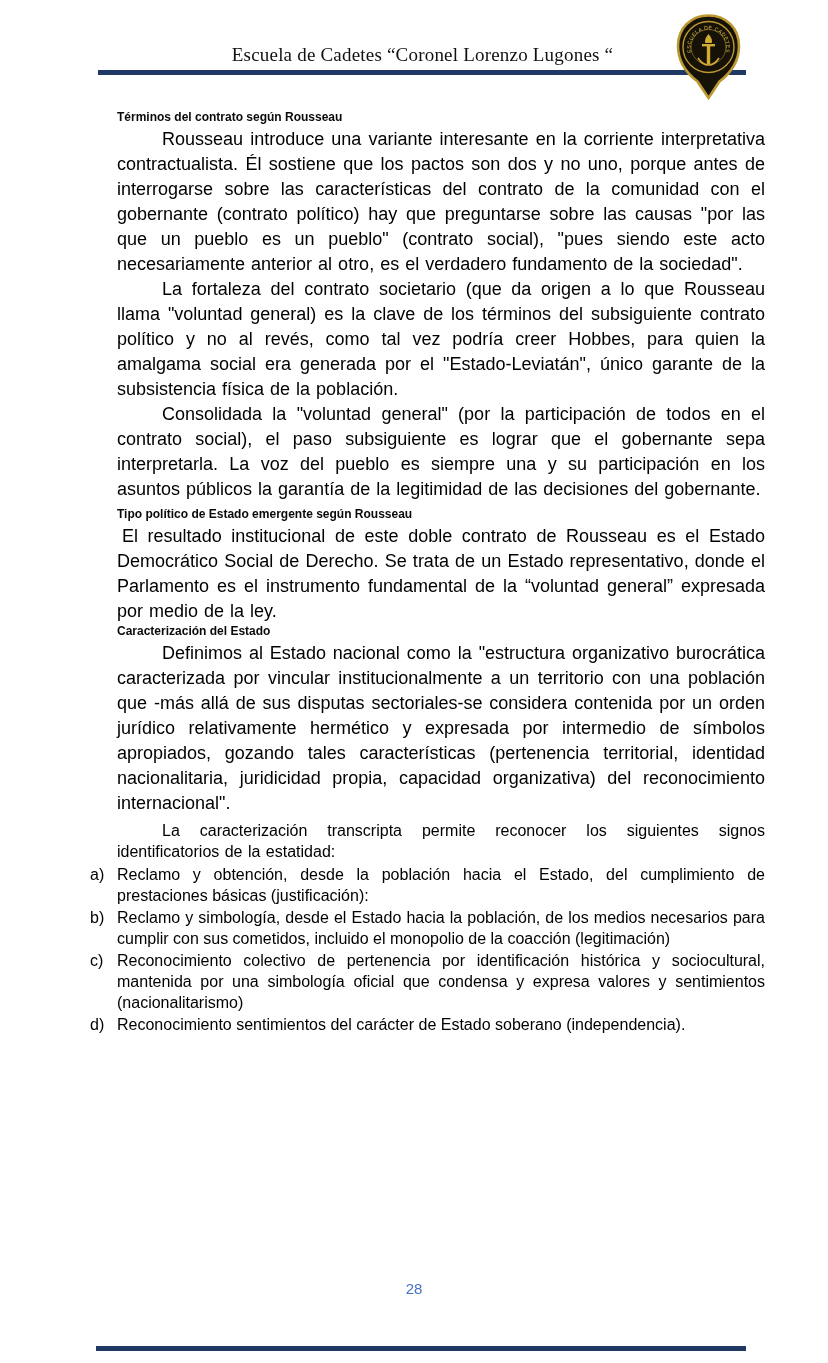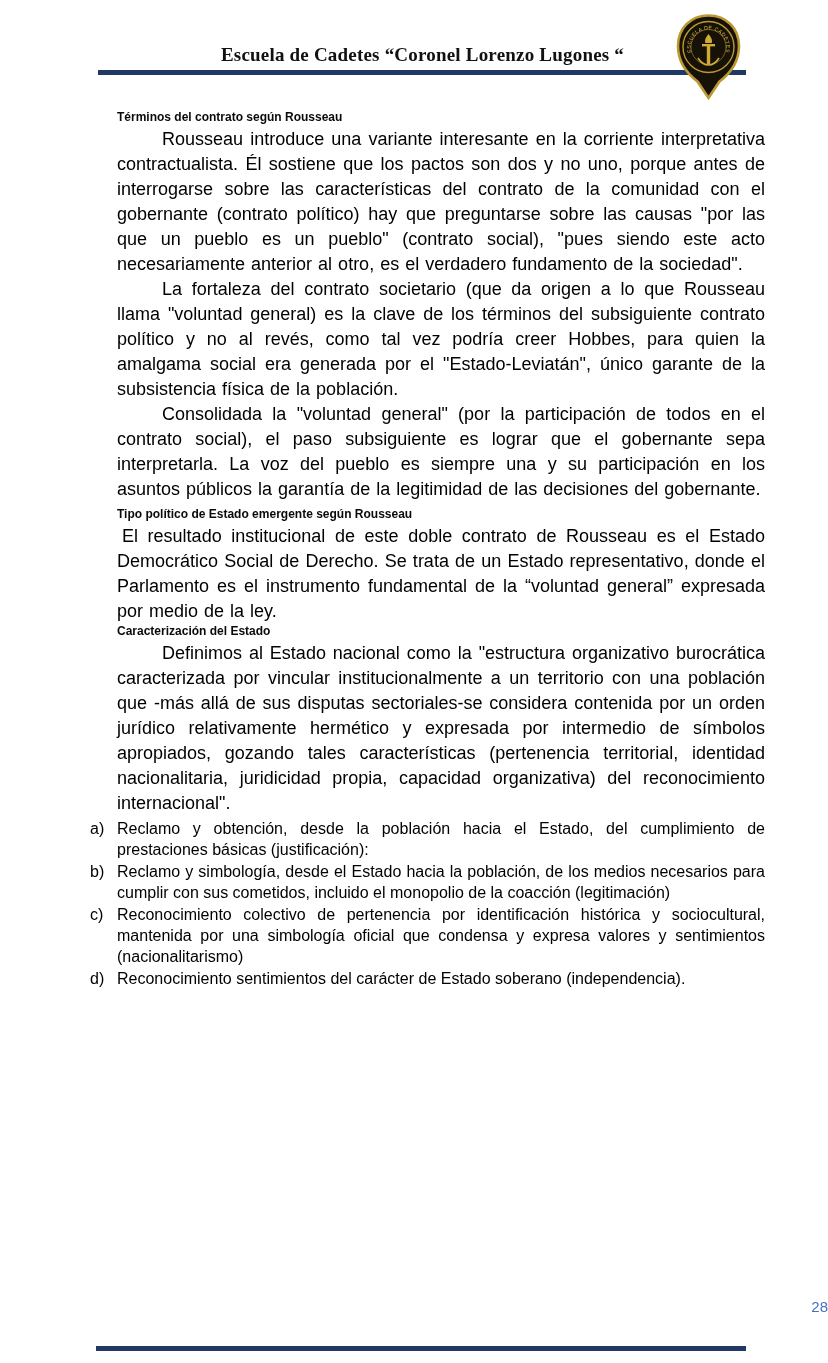--- a/index.html
+++ b/index.html
@@ -11,21 +11,21 @@
     color: #000;
     -webkit-font-smoothing: antialiased;
   }
   .page { position: absolute; inset: 0; overflow: hidden; }
 
   
   .school-name {
     position: absolute; top: 44px; left: 100px; width: 645px;
     text-align: center;
     font-family: "Liberation Serif", serif;
-    font-weight: bold;
+    font-weight: normal;
     font-size: 19px;
     letter-spacing: 0.2px;
     color: #111;
   }
   .rule-top {
     position: absolute; top: 70px; left: 98px; width: 648px; height: 5px;
     background: #1f3864;
   }
   .crest { position: absolute; top: 13px; left: 675px; width: 67px; height: 88px; }
 
@@ -54,22 +54,22 @@
     margin-left: -27px;
     font-size: 16px;
     line-height: 21px;
   }
   .list-item + .list-item { margin-top: 1px; }
   .list-marker { flex: 0 0 27px; }
   .list-text { flex: 1; text-align: justify; }
 
   
   .page-number {
-    position: absolute; bottom: 48px; left: 0; width: 100%;
-    text-align: right;
+    position: absolute; bottom: 66px; left: 0; width: 100%;
+    text-align: center;
     color: #4472c4;
     font-size: 15px;
   }
   .rule-bottom {
     position: absolute; bottom: 12px; left: 96px; width: 650px; height: 5px;
     background: #1f3864;
   }
 </style>
 </head>
 <body>
@@ -103,20 +103,21 @@
     <h2 class="heading">Términos del contrato según Rousseau</h2>
     <p class="para">Rousseau introduce una variante interesante en la corriente interpretativa contractualista. Él sostiene que los pactos son dos y no uno, porque antes de interrogarse sobre las características del contrato de la comunidad con el gobernante (contrato político) hay que preguntarse sobre las causas "por las que un pueblo es un pueblo" (contrato social), "pues siendo este acto necesariamente anterior al otro, es el verdadero fundamento de la sociedad".</p>
     <p class="para">La fortaleza del contrato societario (que da origen a lo que Rousseau llama "voluntad general) es la clave de los términos del subsiguiente contrato político y no al revés, como tal vez podría creer Hobbes, para quien la amalgama social era generada por el "Estado-Leviatán", único garante de la subsistencia física de la población.</p>
     <p class="para">Consolidada la "voluntad general" (por la participación de todos en el contrato social), el paso subsiguiente es lograr que el gobernante sepa interpretarla. La voz del pueblo es siempre una y su participación en los asuntos públicos la garantía de la legitimidad de las decisiones del gobernante.</p>
 
     <h2 class="heading h2">Tipo político de Estado emergente según Rousseau</h2>
     <p class="para noindent">El resultado institucional de este doble contrato de Rousseau es el Estado Democrático Social de Derecho. Se trata de un Estado representativo, donde el Parlamento es el instrumento fundamental de la “voluntad general” expresada por medio de la ley.</p>
 
     <h2 class="heading h3">Caracterización del Estado</h2>
     <p class="para">Definimos al Estado nacional como la "estructura organizativo burocrática caracterizada por vincular institucionalmente a un territorio con una población que -más allá de sus disputas sectoriales-se considera contenida por un orden jurídico relativamente hermético y expresada por intermedio de símbolos apropiados, gozando tales características (pertenencia territorial, identidad nacionalitaria, juridicidad propia, capacidad organizativa) del reconocimiento internacional".</p>
+    <p class="para tight">La caracterización transcripta permite reconocer los siguientes signos identificatorios de la estatidad:</p>
 
     <div class="list">
       <div class="list-item">
         <span class="list-marker">a)</span>
         <span class="list-text">Reclamo y obtención, desde la población hacia el Estado, del cumplimiento de prestaciones básicas (justificación):</span>
       </div>
       <div class="list-item">
         <span class="list-marker">b)</span>
         <span class="list-text">Reclamo y simbología, desde el Estado hacia la población, de los medios necesarios para cumplir con sus cometidos, incluido el monopolio de la coacción (legitimación)</span>
       </div>

